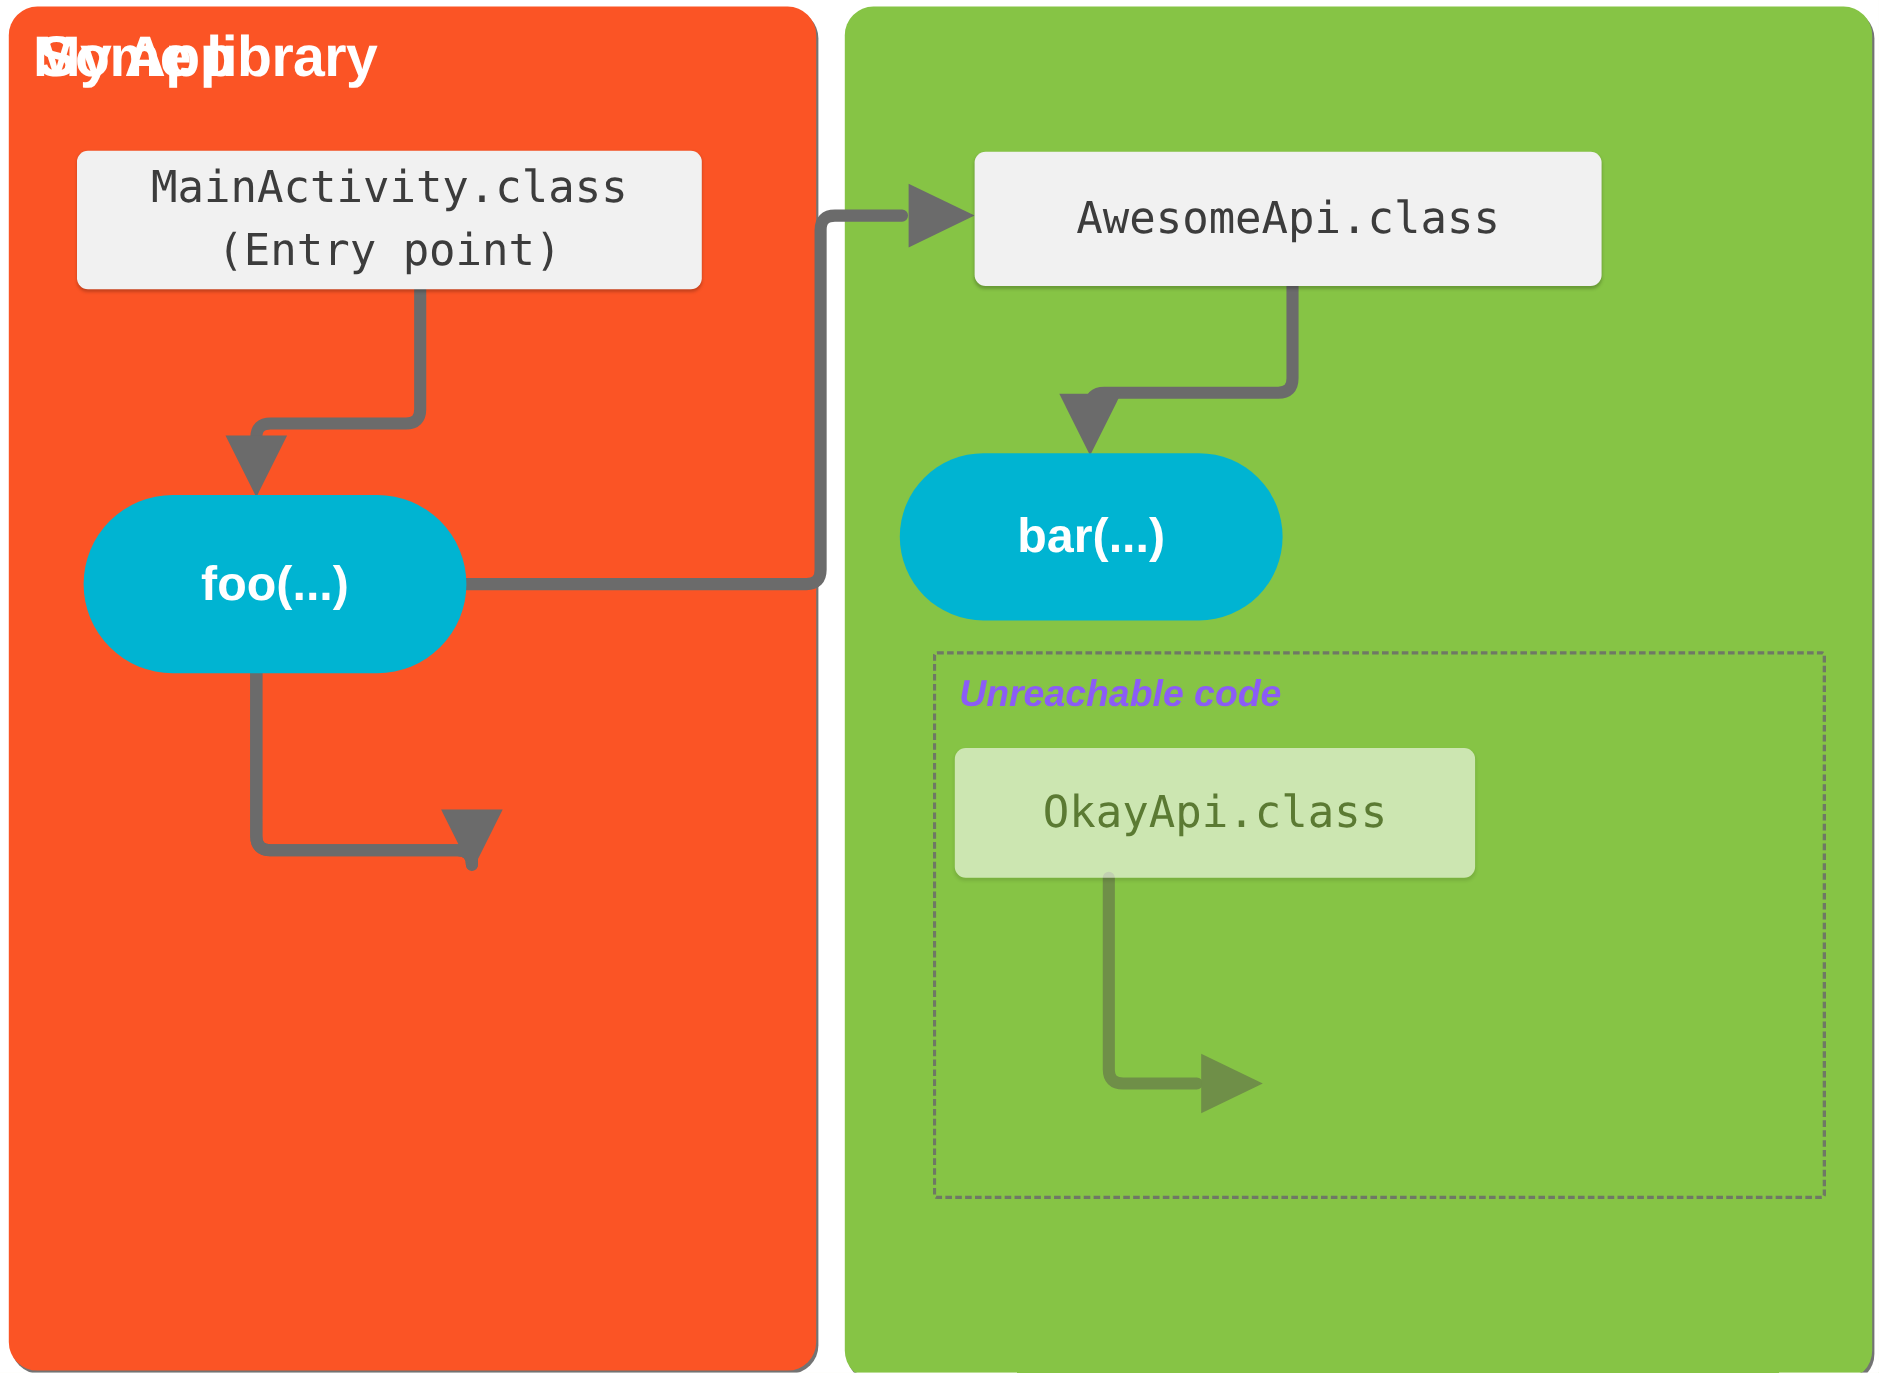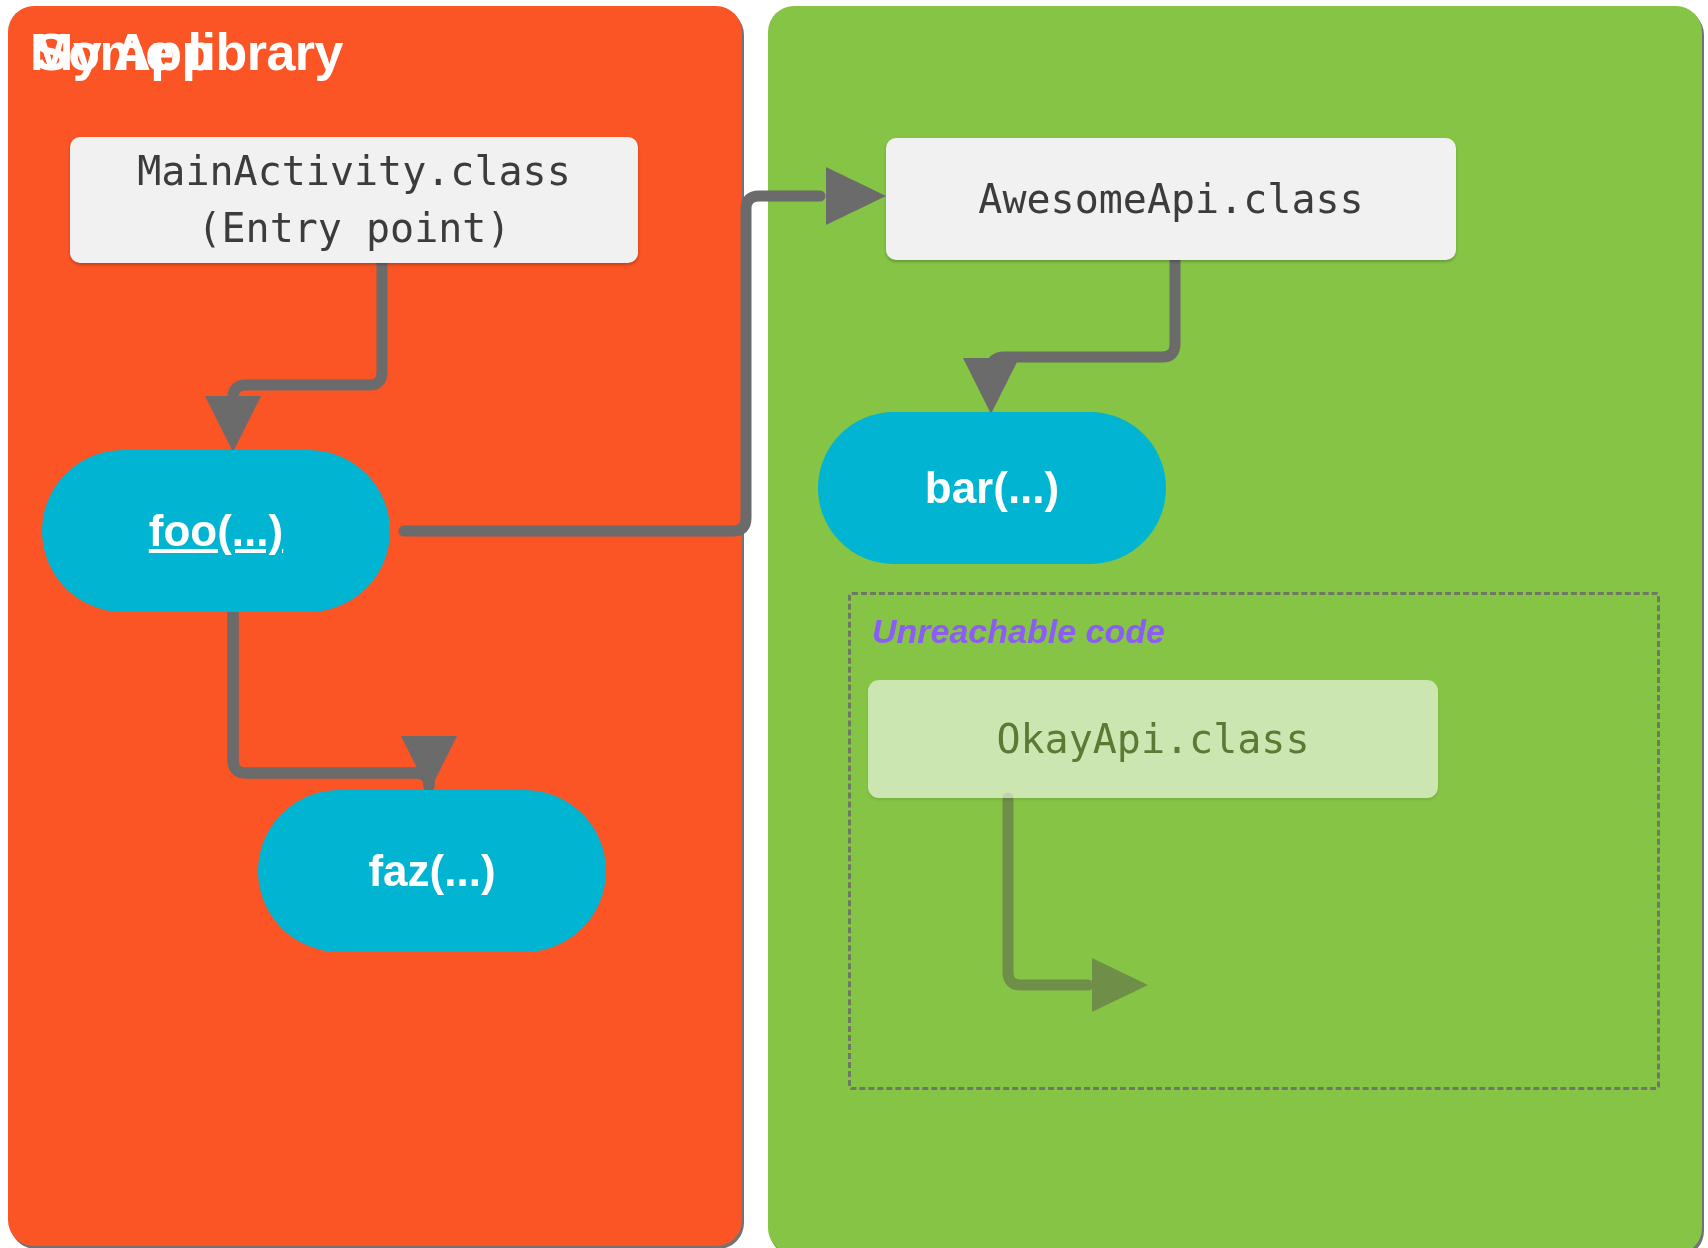--- a/index.html
+++ b/index.html
@@ -63,41 +63,40 @@
   #box-mainactivity {
     left: 70px; top: 137px;
     width: 568px; height: 126px;
   }
   #box-awesomeapi {
     left: 886px; top: 138px;
     width: 570px; height: 122px;
   }
   #box-okayapi {
     left: 868px; top: 680px;
-    width: 570px; height: 118px;
+    width: 473px; height: 118px;
     background: rgba(255,255,255,0.58);
     color: #5b7a33;
     box-shadow: 0 2px 3px rgba(0,0,0,0.10);
-    border-radius: 11px;
   }
 
   
   .pill {
     position: absolute;
     background: #00b4d2;
     border-radius: 999px;
     color: #ffffff;
     font-weight: bold;
     font-size: 44px;
     display: flex;
     align-items: center;
     justify-content: center;
     box-sizing: border-box;
   }
-  #pill-foo  { left: 42px;  top: 450px;  width: 348px; height: 162px; text-decoration: underline; }
+  #pill-foo  { left: 76px;  top: 450px;  width: 348px; height: 162px; }
   #pill-faz  { left: 258px; top: 790px;  width: 348px; height: 162px; }
   #pill-bar  { left: 818px; top: 412px;  width: 348px; height: 152px; text-align: center; }
   #pill-baz  {
     left: 1148px; top: 908px; width: 348px; height: 152px;
     background: rgba(0,180,210,0.62);
     color: rgba(255,255,255,0.78);
   }
 
   
   #unreachable-box {
@@ -196,20 +195,17 @@
     </div>
   </div>
 
   <div class="class-box" id="box-okayapi">
     <span>OkayApi.class</span>
   </div>
 
   <div class="pill" id="pill-foo">
     <span>foo(...)</span>
   </div>
-  <div class="pill" id="pill-faz">
-    <span>faz(...)</span>
-  </div>
   <div class="pill" id="pill-bar">
     <span>bar(...)</span>
   </div>
 
 </div>
 
 </body></html>

